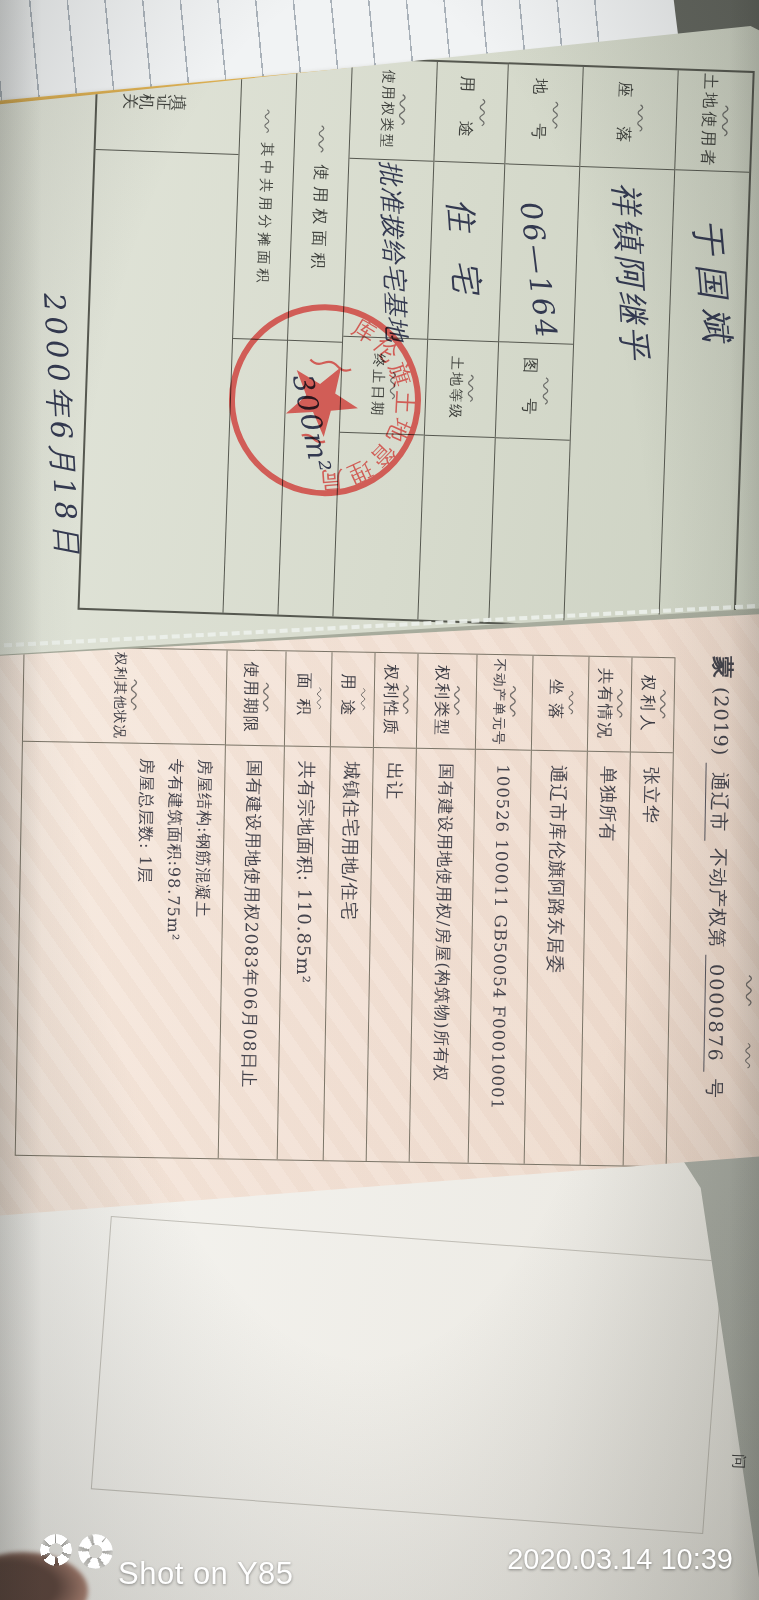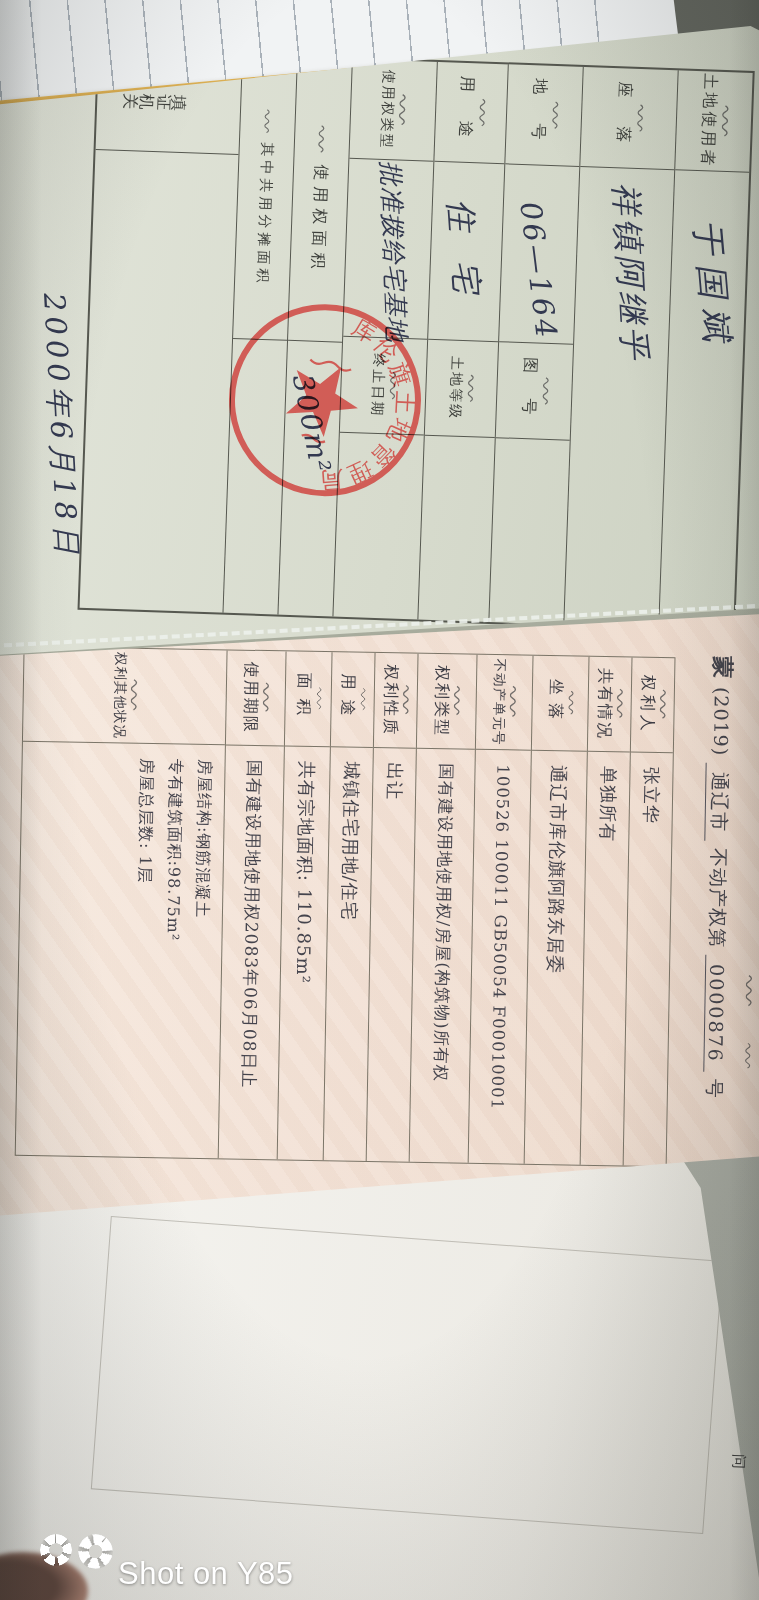--- a/index.html
+++ b/index.html
@@ -377,15 +377,16 @@
 
   <div class="thumb"></div>
   <div class="vignette"></div>
 
   <div class="watermark">
     <div class="ap ap1"></div>
     <div class="ap ap2"></div>
     <div class="wm-lines">
       <div>Shot on Y85</div>
     </div>
+    <div class="wm-time">2020.03.14 10:39</div>
   </div>
 
 </div>
 
 </body></html>

